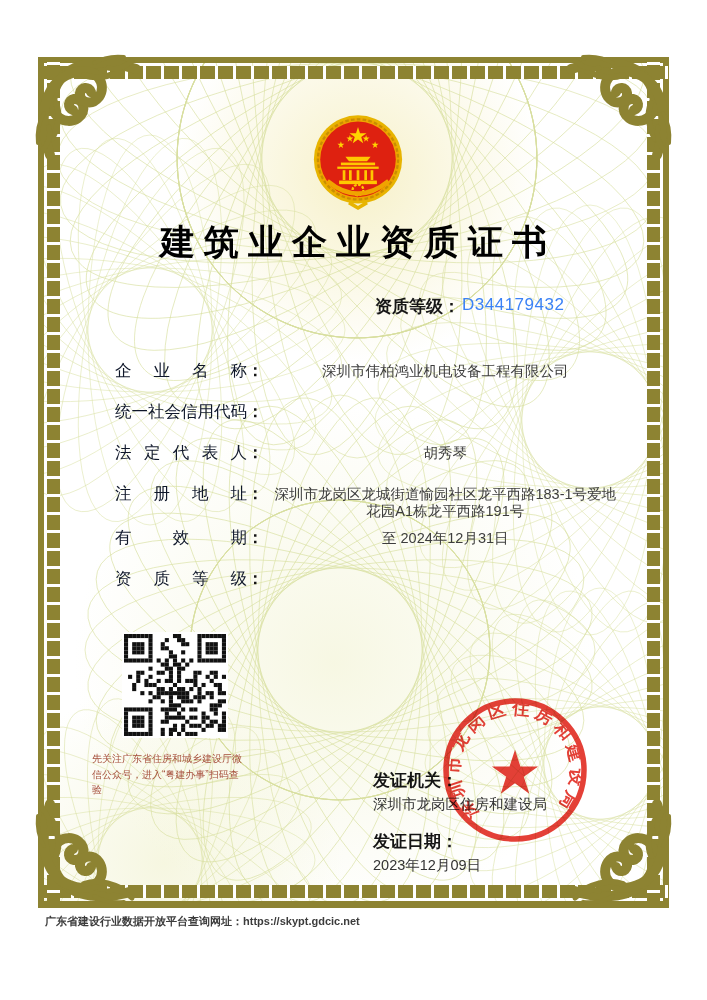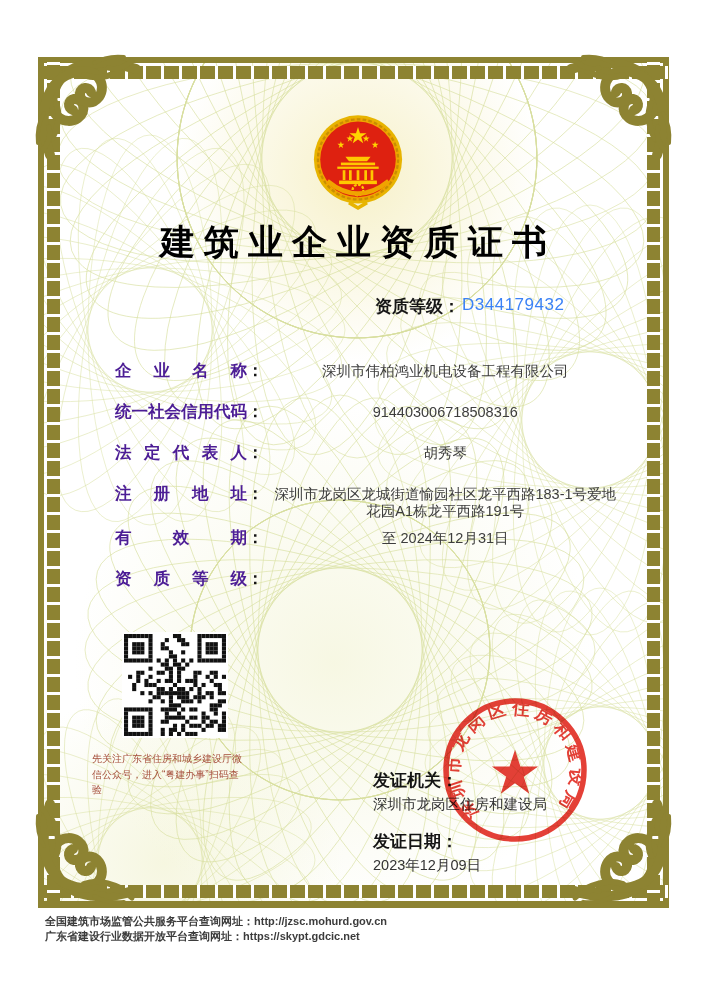--- a/index.html
+++ b/index.html
@@ -37,21 +37,21 @@
   .title{position:absolute;left:0;right:0;top:219px;text-align:center;
     font-size:35px;font-weight:bold;color:#000000;letter-spacing:9px;text-indent:9px;}
   
   .certno{position:absolute;left:375px;top:295px;font-size:17px;display:flex;}
   .certno .lab{font-weight:bold;color:#161616;}
   .certno .val{color:#3b82f6;margin-left:2px;letter-spacing:.5px;}
   
   .fields{position:absolute;left:115px;top:361px;width:505px;}
   .frow{display:flex;margin-bottom:22px;}
   .frow.tight{margin-bottom:8px;}
-  .flabel{flex:none;width:132px;font-weight:bold;font-size:16.5px;color:#4c1d95;
+  .flabel{flex:none;width:132px;font-weight:normal;font-size:16.5px;color:#0f172a;
     text-align:justify;text-align-last:justify;line-height:19px;}
   .fcolon{flex:none;font-weight:bold;font-size:16.5px;color:#141414;line-height:19px;margin-right:7px;}
   .fvalue{flex:1;font-size:14.5px;color:#3d3d3d;line-height:17px;padding-top:2px;text-align:center;}
   .fextra{display:block;font-size:12px;letter-spacing:2px;color:#3d3d3d;margin-top:2px;}
   
   .qrbox{position:absolute;left:122px;top:632px;width:106px;height:106px;background:#fff;padding:2px;box-sizing:border-box;}
   .qrcaption{position:absolute;left:92px;top:751px;width:152px;font-size:10px;line-height:15.5px;color:#a6503d;}
   
   .issuerow{position:absolute;left:373px;display:flex;flex-direction:column;}
   .issuerow .lab{font-weight:bold;font-size:17px;color:#141414;}
@@ -296,21 +296,20 @@
 
   <div class="fields">
     <div class="frow">
       <span class="flabel">企业名称</span>
         <span class="fcolon">：</span>
       <span class="fvalue">深圳市伟柏鸿业机电设备工程有限公司</span>
     </div>
     <div class="frow">
       <span class="flabel">统一社会信用代码</span>
         <span class="fcolon">：</span>
-      <span class="fvalue">914403006718508316</span>
     </div>
     <div class="frow">
       <span class="flabel">法定代表人</span>
         <span class="fcolon">：</span>
       <span class="fvalue">胡秀琴</span>
     </div>
     <div class="frow tight">
       <span class="flabel">注册地址</span>
         <span class="fcolon">：</span>
       <span class="fvalue">深圳市龙岗区龙城街道愉园社区龙平西路183-1号爱地花园A1栋龙平西路191号</span>
@@ -612,17 +611,16 @@
   <svg class="stamp" viewBox="0 0 150 150">
     <circle cx="75" cy="75" r="69" fill="none" stroke="#e1251b" stroke-width="5.5"></circle>
     <use href="#star5" fill="#e1251b" transform="translate(75,79) scale(2.7)"></use>
     <path id="sealArc" fill="none" d="M39,117.9 A56,56 0 1 1 111,117.9"></path>
     <text font-size="17.5" font-weight="bold" fill="#e1251b" font-family="Liberation Sans, DejaVu Sans, sans-serif">
       <textPath href="#sealArc" startOffset="0" textLength="262" lengthAdjust="spacing">深圳市龙岗区住房和建设局</textPath>
     </text>
   </svg>
 
   <div class="footer">
-    <div>全国建筑市场监管公共服务平台查询网址：http://jzsc.mohurd.gov.cn</div>
     <div>广东省建设行业数据开放平台查询网址：https://skypt.gdcic.net</div>
   </div>
 
 </div>
 
 </body></html>

